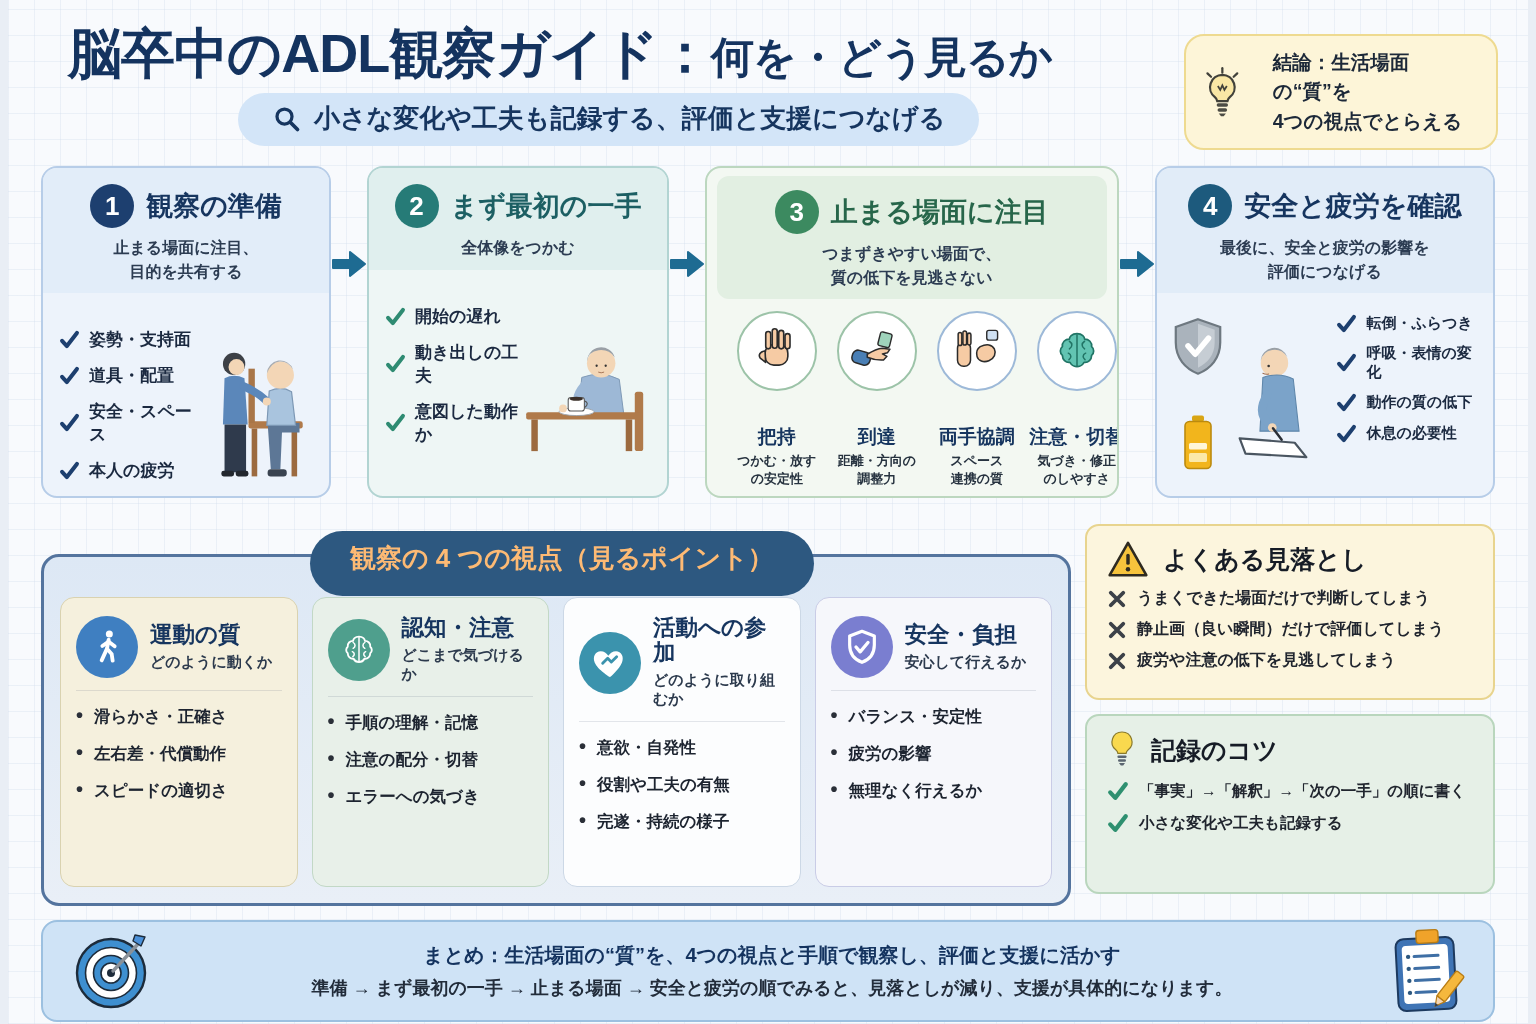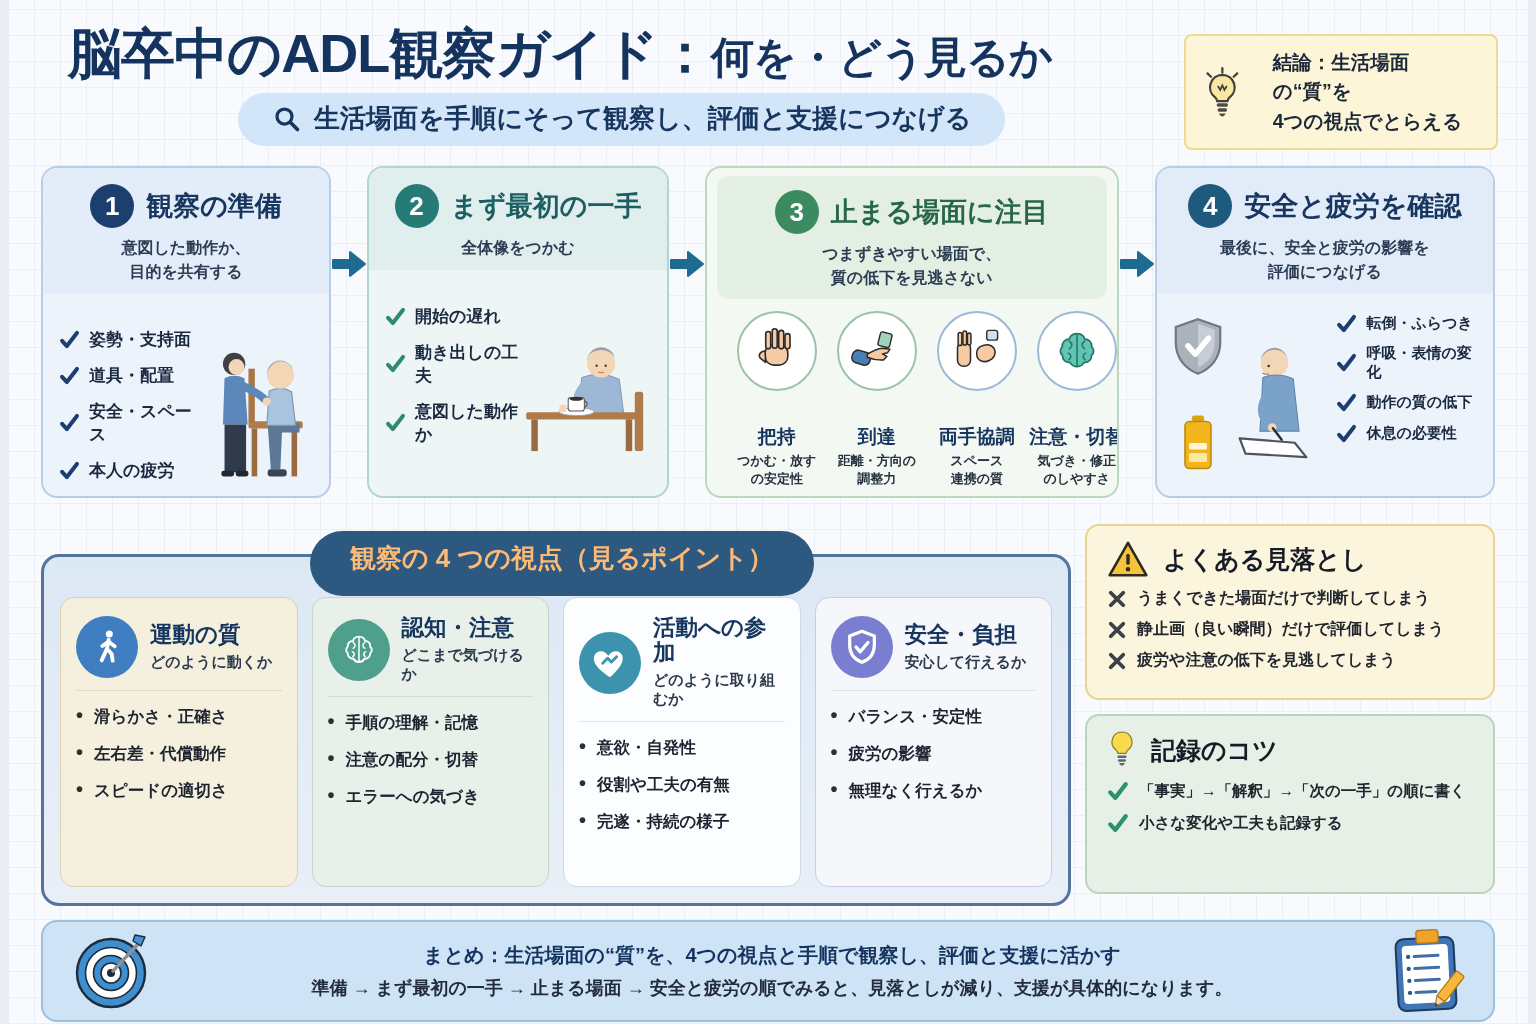--- a/index.html
+++ b/index.html
@@ -16,21 +16,21 @@
   .hdr{ position:relative; padding:24px 30px 0 60px; }
   .title{ font-size:54px; font-weight:bold; color:#14335f; letter-spacing:-1px; line-height:1.1; }
   .title .accent{ font-size:43px; }
   .subtitle-pill{
     display:inline-flex; align-items:center; gap:12px; margin:10px 0 0 170px;
     background:#d3e5f8; border-radius:999px; padding:8px 34px 10px;
     font-size:26px; font-weight:bold; color:#16355f;
   }
   .conclusion{
     position:absolute; top:34px; right:30px; width:314px;
-    background:#fdf5d8; border:2px solid #eeda90; border-radius:8px;
+    background:#fdf5d8; border:2px solid #eeda90; border-radius:20px;
     padding:12px 14px; display:flex; gap:28px; align-items:center;
   }
   .conclusion .txt{ font-size:19.5px; font-weight:bold; color:#1c2838; line-height:1.5; }
   
   .steps{ display:flex; margin:20px 33px 0; height:332px; }
   .step-card{ border-radius:16px; border:2px solid; display:flex; flex-direction:column; overflow:hidden; }
   .step-1{ width:300px; border-color:#b7cde8; background:#edf3fb; }
   .step-2{ width:312px; border-color:#b2d4d2; background:#eef6f5; }
   .step-3{ width:428px; border-color:#bcd7bf; background:#f3f8f2; }
   .step-4{ width:352px; border-color:#b7cde8; background:#edf3fb; }
@@ -114,21 +114,21 @@
 <div class="page">
 
   <div class="hdr">
     <h1 class="title"><span>脳卒中のADL観察ガイド：</span><span class="accent">何を・どう見るか</span></h1>
 
     <div class="subtitle-pill">
       <svg class="ic" width="30" height="30" viewBox="0 0 24 24">
           <circle cx="10" cy="10" r="6" fill="none" stroke="#16355f" stroke-width="2.6"></circle>
           <line x1="14.6" y1="14.6" x2="20.4" y2="20.4" stroke="#16355f" stroke-width="3" stroke-linecap="round"></line>
         </svg>
-      <span>生活場面を手順にそって観察し、評価と支援につなげる</span>
+      <span>小さな変化や工夫も記録する、評価と支援につなげる</span>
     </div>
 
     <aside class="conclusion">
       <svg class="ic" width="46" height="52" viewBox="0 0 30 34">
         <g stroke="#41413a" stroke-width="1.5" stroke-linecap="round">
             <line x1="15" y1="1" x2="15" y2="4"></line>
             <line x1="5" y1="4.5" x2="7.4" y2="6.8"></line>
             <line x1="25" y1="4.5" x2="22.6" y2="6.8"></line>
           </g>
         <path d="M15 5.5a8.3 8.3 0 0 0-5 14.9c.9.7 1.4 1.6 1.6 2.8h6.8c.2-1.2.7-2.1 1.6-2.8a8.3 8.3 0 0 0-5-14.9z" fill="#f9e7a5" stroke="#41413a" stroke-width="1.5"></path>
@@ -146,21 +146,21 @@
 
   <section class="steps">
 
     <article class="step-card step-1">
       <div class="step-top">
         <div class="step-head">
           <span class="step-num">1</span>
           <h2>観察の準備</h2>
         </div>
         <p class="step-desc">
-            <span class="l">意図した動作か、</span>
+            <span class="l">止まる場面に注目、</span>
             <span class="l">目的を共有する</span>
           </p>
       </div>
       <div class="step-body">
         <ul class="checklist">
           <li>
               <svg class="check-ic" viewBox="0 0 24 24">
                 <path d="M3.5 13.5 9 19.5 20.5 4.5" stroke="currentColor" stroke-width="4.6" fill="none" stroke-linecap="round" stroke-linejoin="round"></path>
               </svg>
               <span>姿勢・支持面</span>

